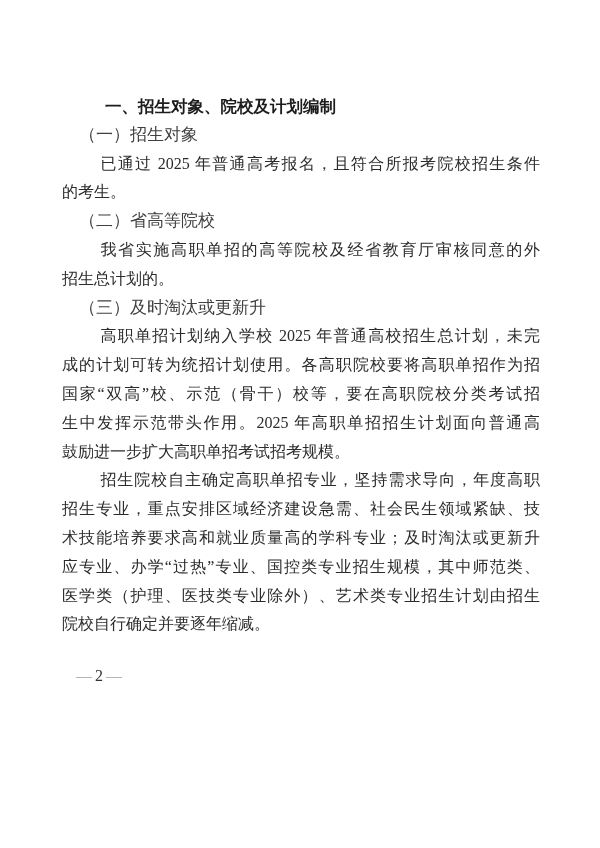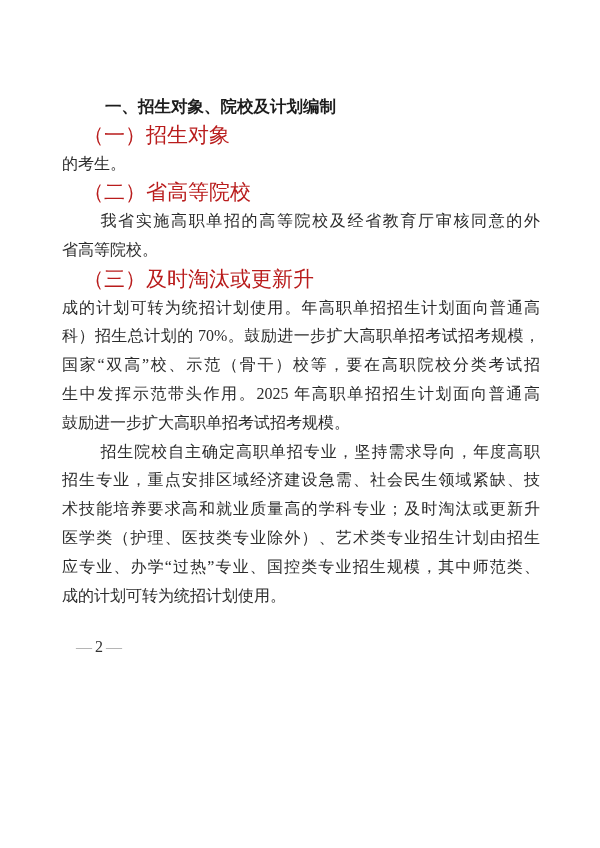--- a/index.html
+++ b/index.html
@@ -21,24 +21,24 @@
   .doc-heading {
     font-family: "Liberation Sans", "DejaVu Sans", sans-serif;
     font-weight: bold;
     font-size: 16.5px;
     line-height: 28.8px;
     margin-left: 43px;
     color: #1c1c1c;
     white-space: nowrap;
   }
   .subheading {
-    font-size: 21px;
+    font-size: 17px;
     line-height: 28.8px;
     text-indent: 1em;
-    color: #b91c1c;
+    color: #404040;
     white-space: nowrap;
     font-family: Liberation Serif, serif;
   }
   .text-line {
     font-size: 16px;
     line-height: 28.8px;
     text-align: justify;
     color: #2b2b2b;
   }
   .text-line.j {
@@ -65,34 +65,35 @@
   }
 </style>
 </head>
 <body>
 
 <div class="page">
   <div class="doc-heading">一、招生对象、院校及计划编制</div>
 
   <div id="document-body">
       <div class="subheading">（一）招生对象</div>
+      <div class="text-line j first">已通过 2025 年普通高考报名，且符合所报考院校招生条件</div>
       <div class="text-line">的考生。</div>
       <div class="subheading">（二）省高等院校</div>
       <div class="text-line j first">我省实施高职单招的高等院校及经省教育厅审核同意的外</div>
-      <div class="text-line">省高等院校。</div>
+      <div class="text-line">招生总计划的。</div>
       <div class="subheading">（三）及时淘汰或更新升</div>
-      <div class="text-line j">成的计划可转为统招计划使用。年高职单招招生计划面向普通高</div>
-      <div class="text-line j">科）招生总计划的 70%。鼓励进一步扩大高职单招考试招考规模，</div>
+      <div class="text-line j first">高职单招计划纳入学校 2025 年普通高校招生总计划，未完</div>
+      <div class="text-line j">成的计划可转为统招计划使用。各高职院校要将高职单招作为招</div>
       <div class="text-line j">国家“双高”校、示范（骨干）校等，要在高职院校分类考试招</div>
       <div class="text-line j">生中发挥示范带头作用。2025 年高职单招招生计划面向普通高</div>
       <div class="text-line">鼓励进一步扩大高职单招考试招考规模。</div>
       <div class="text-line j first">招生院校自主确定高职单招专业，坚持需求导向，年度高职</div>
       <div class="text-line j">招生专业，重点安排区域经济建设急需、社会民生领域紧缺、技</div>
       <div class="text-line j">术技能培养要求高和就业质量高的学科专业；及时淘汰或更新升</div>
+      <div class="text-line j">应专业、办学“过热”专业、国控类专业招生规模，其中师范类、</div>
       <div class="text-line j">医学类（护理、医技类专业除外）、艺术类专业招生计划由招生</div>
-      <div class="text-line j">应专业、办学“过热”专业、国控类专业招生规模，其中师范类、</div>
-      <div class="text-line">成的计划可转为统招计划使用。</div>
+      <div class="text-line">院校自行确定并要逐年缩减。</div>
     </div>
 
   <div class="page-footer">
     <span class="footer-dash">—</span><span class="page-number">2</span><span class="footer-dash">—</span>
   </div>
 </div>
 
 </body></html>

